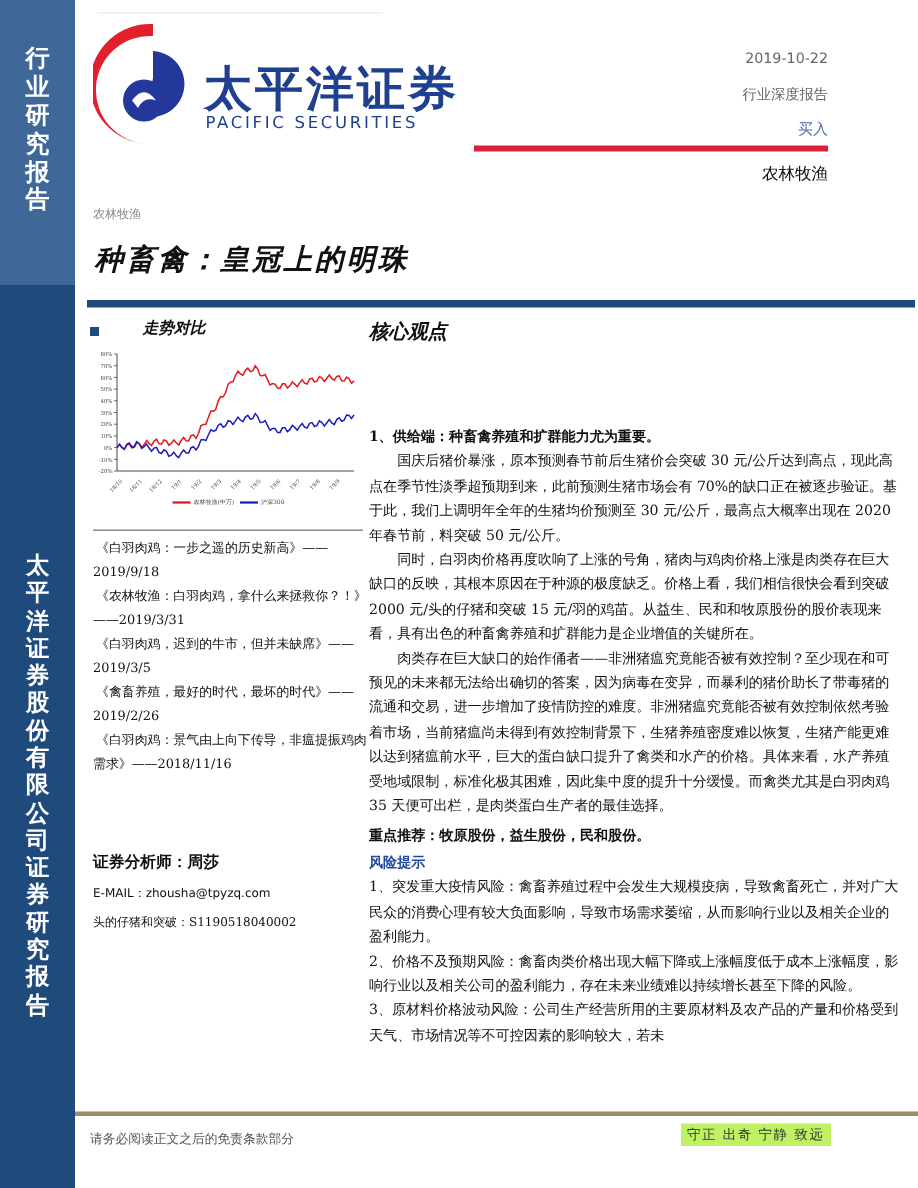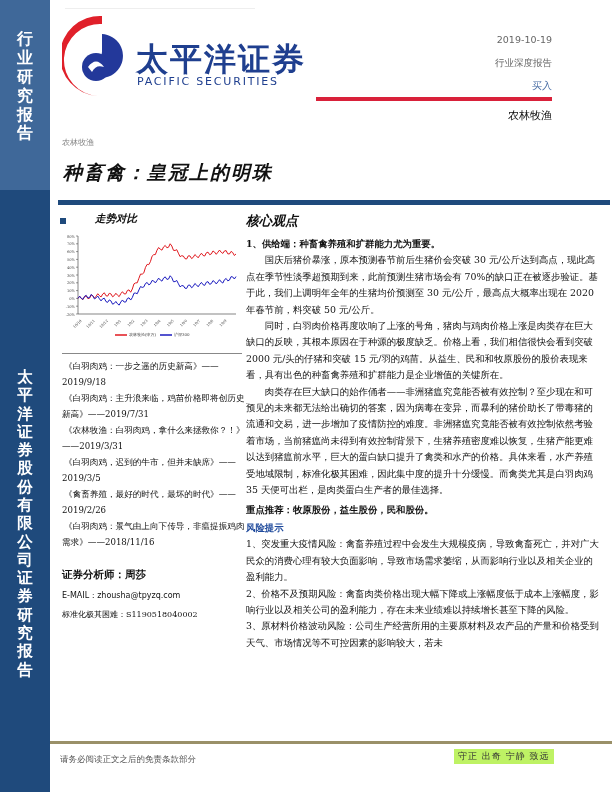--- a/index.html
+++ b/index.html
@@ -29,21 +29,21 @@
   .sepline { position:absolute; left:62px; top:353px; width:180px; height:1px; background:#888; }
   .related { position:absolute; left:62px; top:358px; width:184px; font-size:8.6px; line-height:16px; }
   .related .h { font-weight:bold; }
   .related .item { text-indent:2px; }
   .analyst { position:absolute; left:62px; top:568px; font-size:10.5px; font-weight:bold; }
   .email { position:absolute; left:62px; top:590px; font-size:8px; font-family:"DejaVu Sans", sans-serif; }
   .license { position:absolute; left:62px; top:609px; font-size:8px; }
   .core { position:absolute; left:246px; top:212px; font-size:13px; font-weight:bold; font-style:italic; }
   .main { position:absolute; left:246px; top:236px; width:356px; font-size:9.4px; line-height:16.4px; }
   .main p { margin:0; }
-  .main .sh { font-weight:bold; }
+  .main .sh { font-weight:bold;margin-top:48px; }
   .main .ind { text-indent:2em; }
   .main .risk { color:#1f4a9c; font-weight:bold; margin-top:2px; }
   .footline { position:absolute; left:50px; right:0; top:741px; height:3px; background:#9a9068; }
   .foot-l { position:absolute; left:60px; top:754px; font-size:8.5px; color:#555; }
   .foot-r { position:absolute; left:454px; top:749px; font-size:9px; background:#bef264; padding:1px 4px; color:#333; letter-spacing:1px; }
 </style>
 </head>
 <body>
 
 <div class="sidebar">
@@ -81,21 +81,21 @@
 
 <svg class="logo" viewBox="0 0 70 88">
   <path d="M40 4 A40 40 0 0 0 36 84 A34 34 0 0 1 40 12 Z" fill="#e0202a"></path>
   <path d="M40 22 A22 22 0 1 1 22 58 A20 20 0 0 0 40 40 Z" fill="#23389a"></path>
   <circle cx="34" cy="55" r="14" fill="#23389a"></circle>
   <path d="M26 55 Q34 44 42 55 Q34 52 30 60 Z" fill="#fff"></path>
 </svg>
 <div class="brand-cn">太平洋证券</div>
 <div class="brand-en">PACIFIC SECURITIES</div>
 
-<div class="hdr-right date">2019-10-19</div>
+<div class="hdr-right date">2019-10-22</div>
 <div class="hdr-right rtype">行业深度报告</div>
 <div class="hdr-right rating">买入</div>
 <div class="redline"></div>
 <div class="hdr-right sector-r">农林牧渔</div>
 
 <div class="sector-l">农林牧渔</div>
 <div class="title">种畜禽：皇冠上的明珠</div>
 <div class="bluebar"></div>
 
 <div class="sq"></div>
@@ -143,30 +143,29 @@
     <line x1="55" y1="103" x2="67" y2="103" stroke="#e0191f" stroke-width="1.5"></line>
     <text x="69" y="104.3" font-size="4" fill="#444">农林牧渔(申万)</text>
     <line x1="100" y1="103" x2="112" y2="103" stroke="#1b1bbf" stroke-width="1.5"></line>
     <text x="114" y="104.3" font-size="4" fill="#444">沪深300</text>
   </svg>
 
 <div class="sepline"></div>
 
 <div class="related">
   <div class="item">《白羽肉鸡：一步之遥的历史新高》——2019/9/18</div>
-  <div class="item">《白羽肉鸡：主升浪来临，鸡苗价格即将创历史新高》——2019/7/31</div>
   <div class="item">《农林牧渔：白羽肉鸡，拿什么来拯救你？！》——2019/3/31</div>
   <div class="item">《白羽肉鸡，迟到的牛市，但并未缺席》——2019/3/5</div>
   <div class="item">《禽畜养殖，最好的时代，最坏的时代》——2019/2/26</div>
   <div class="item">《白羽肉鸡：景气由上向下传导，非瘟提振鸡肉需求》——2018/11/16</div>
 </div>
 
 <div class="analyst">证券分析师：周莎</div>
 <div class="email">E-MAIL：zhousha@tpyzq.com</div>
-<div class="license">标准化极其困难：S1190518040002</div>
+<div class="license">头的仔猪和突破：S1190518040002</div>
 
 <div class="core">核心观点</div>
 <div class="main">
   <p class="sh">1、供给端：种畜禽养殖和扩群能力尤为重要。</p>
   <p class="ind">国庆后猪价暴涨，原本预测春节前后生猪价会突破 30 元/公斤达到高点，现此高点在季节性淡季超预期到来，此前预测生猪市场会有 70%的缺口正在被逐步验证。基于此，我们上调明年全年的生猪均价预测至 30 元/公斤，最高点大概率出现在 2020 年春节前，料突破 50 元/公斤。</p>
   <p class="ind">同时，白羽肉价格再度吹响了上涨的号角，猪肉与鸡肉价格上涨是肉类存在巨大缺口的反映，其根本原因在于种源的极度缺乏。价格上看，我们相信很快会看到突破 2000 元/头的仔猪和突破 15 元/羽的鸡苗。从益生、民和和牧原股份的股价表现来看，具有出色的种畜禽养殖和扩群能力是企业增值的关键所在。</p>
   <p class="ind">肉类存在巨大缺口的始作俑者——非洲猪瘟究竟能否被有效控制？至少现在和可预见的未来都无法给出确切的答案，因为病毒在变异，而暴利的猪价助长了带毒猪的流通和交易，进一步增加了疫情防控的难度。非洲猪瘟究竟能否被有效控制依然考验着市场，当前猪瘟尚未得到有效控制背景下，生猪养殖密度难以恢复，生猪产能更难以达到猪瘟前水平，巨大的蛋白缺口提升了禽类和水产的价格。具体来看，水产养殖受地域限制，标准化极其困难，因此集中度的提升十分缓慢。而禽类尤其是白羽肉鸡 35 天便可出栏，是肉类蛋白生产者的最佳选择。</p>
   <p class="sh" style="margin-top:3px">重点推荐：牧原股份，益生股份，民和股份。</p>
   <p class="risk">风险提示</p>
   <p>1、突发重大疫情风险：禽畜养殖过程中会发生大规模疫病，导致禽畜死亡，并对广大民众的消费心理有较大负面影响，导致市场需求萎缩，从而影响行业以及相关企业的盈利能力。</p>

